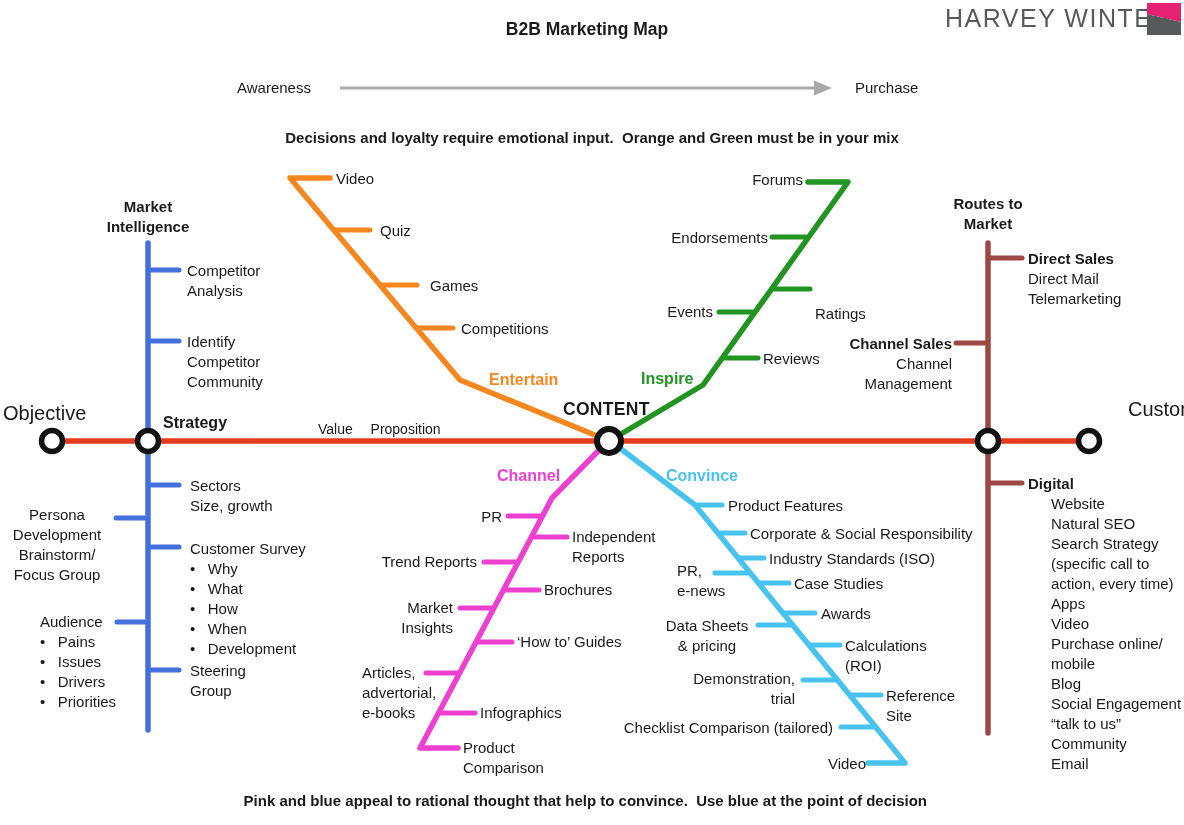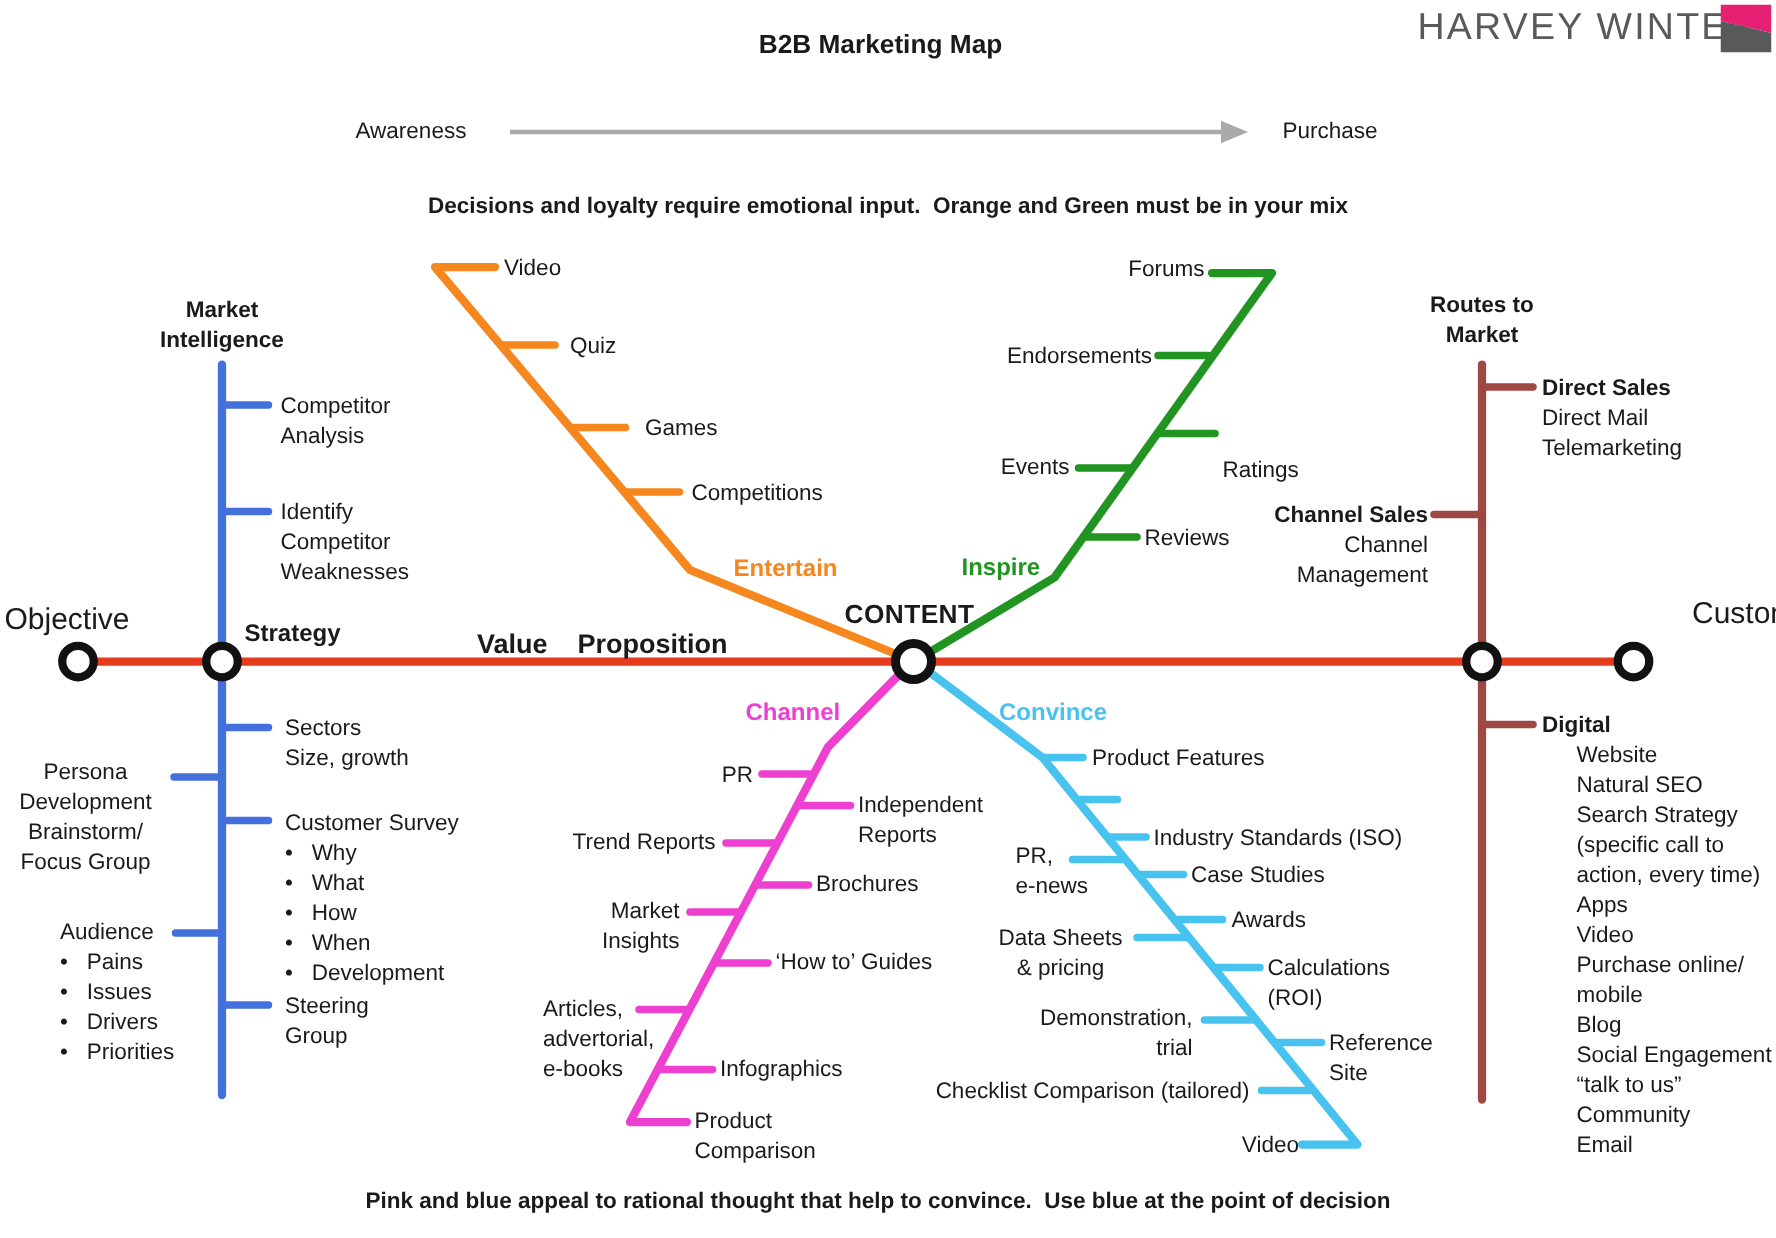--- a/index.html
+++ b/index.html
@@ -20,21 +20,21 @@
   .content-lbl{font-size:17.5px;letter-spacing:.3px;}
   .branch{font-size:16px;font-weight:bold;}
   .c-orange{color:#F5871E;}
   .c-green{color:#219421;}
   .c-magenta{color:#ED40D1;}
   .c-cyan{color:#48C3EF;}
   .logo-text{
     font-size:25px;line-height:30px;color:#58595B;letter-spacing:1.5px;
     font-weight:400;white-space:nowrap;
   }
-  .vp{word-spacing:5px;font-size:18px;font-weight:bold;}
+  .vp{word-spacing:5px;font-size:14px;}
 </style>
 </head>
 <body>
 
 <div class="canvas">
 
   <svg class="map" width="1184" height="825" viewBox="0 0 1184 825">
 
     <g stroke="#A9A9A9">
       <line x1="340" y1="88" x2="816" y2="88" stroke-width="3"></line>
@@ -143,21 +143,21 @@
   <div class="lbl vp" style="left:318px;top:419px;">Value&nbsp; Proposition</div>
   <div class="lbl b content-lbl" style="left:563px;top:399px;">CONTENT</div>
   <div class="lbl big" style="left:1084px;top:397px;margin-left:44px;">Customer</div>
 
   <div class="lbl b ctr" style="left:96px;top:197px;width:104px;">Market
 Intelligence</div>
   <div class="lbl" style="left:187px;top:261px;">Competitor
 Analysis</div>
   <div class="lbl" style="left:187px;top:332px;">Identify
 Competitor
-Weaknesses</div>
+Community</div>
   <div class="lbl" style="left:190px;top:476px;">Sectors
 Size, growth</div>
   <div class="lbl ctr" style="left:6px;top:505px;width:102px;">Persona
 Development
 Brainstorm/
 Focus Group</div>
   <div class="lbl" style="left:190px;top:539px;">Customer Survey
 •&nbsp;&nbsp;&nbsp;Why
 •&nbsp;&nbsp;&nbsp;What
 •&nbsp;&nbsp;&nbsp;How
@@ -195,20 +195,21 @@
   <div class="lbl" style="left:517px;top:632px;">‘How to’ Guides</div>
   <div class="lbl" style="left:362px;top:663px;">Articles,
 advertorial,
 e-books</div>
   <div class="lbl" style="left:480px;top:703px;">Infographics</div>
   <div class="lbl" style="left:463px;top:738px;">Product
 Comparison</div>
 
   <div class="lbl branch c-cyan" style="left:666px;top:466px;">Convince</div>
   <div class="lbl" style="left:728px;top:496px;">Product Features</div>
+  <div class="lbl" style="left:750px;top:524px;">Corporate &amp; Social Responsibility</div>
   <div class="lbl" style="left:769px;top:549px;">Industry Standards (ISO)</div>
   <div class="lbl" style="left:677px;top:561px;">PR,
 e-news</div>
   <div class="lbl" style="left:794px;top:574px;">Case Studies</div>
   <div class="lbl" style="left:821px;top:604px;">Awards</div>
   <div class="lbl ctr" style="left:663px;top:616px;width:88px;">Data Sheets
 &amp; pricing</div>
   <div class="lbl" style="left:845px;top:636px;">Calculations
 (ROI)</div>
   <div class="lbl rgt" style="left:680px;top:669px;width:115px;">Demonstration,

